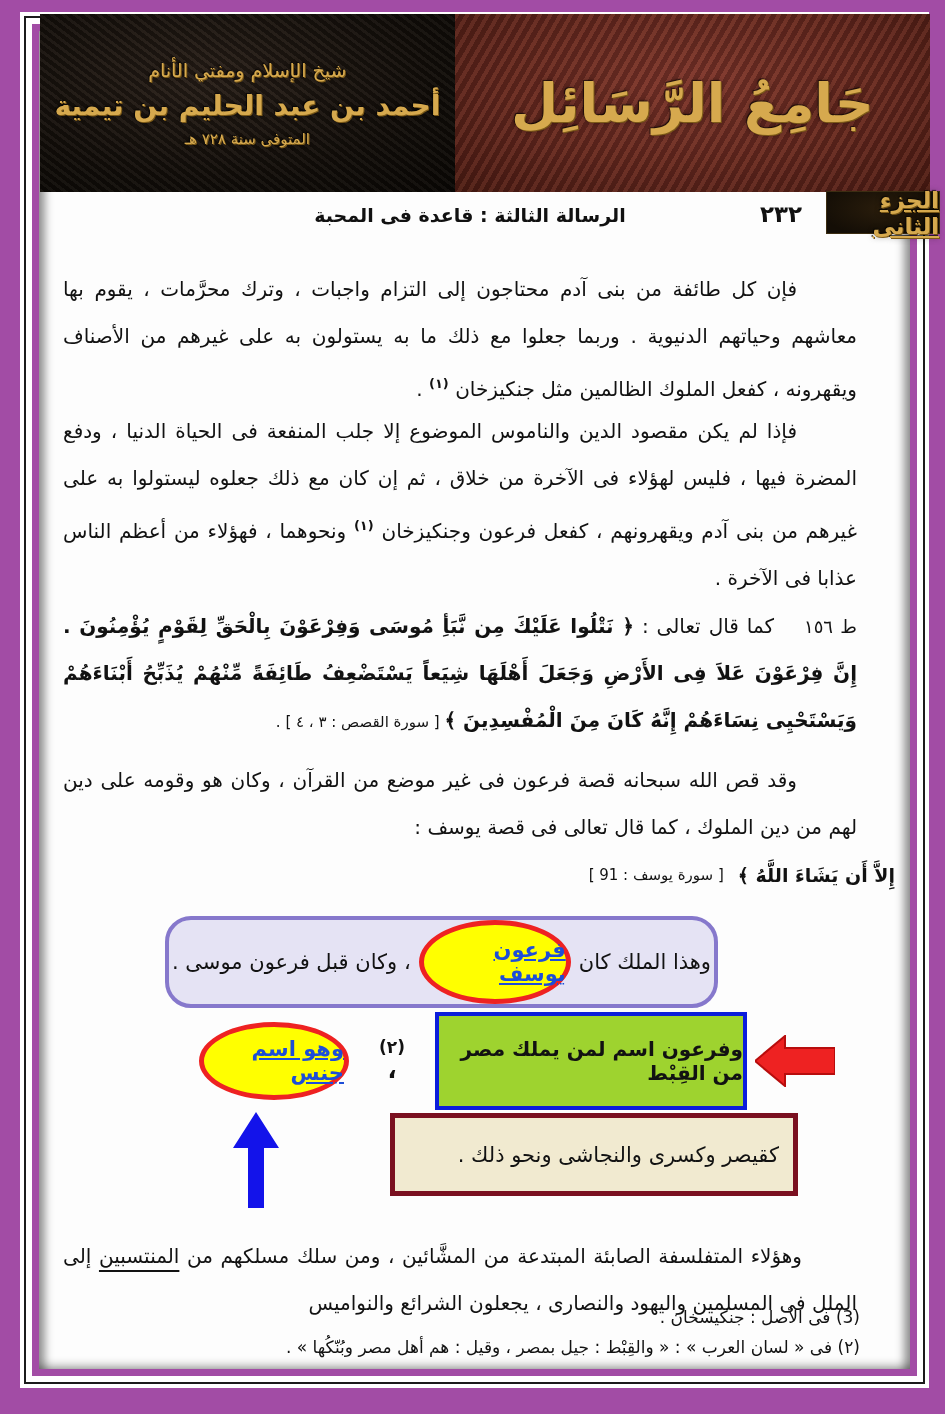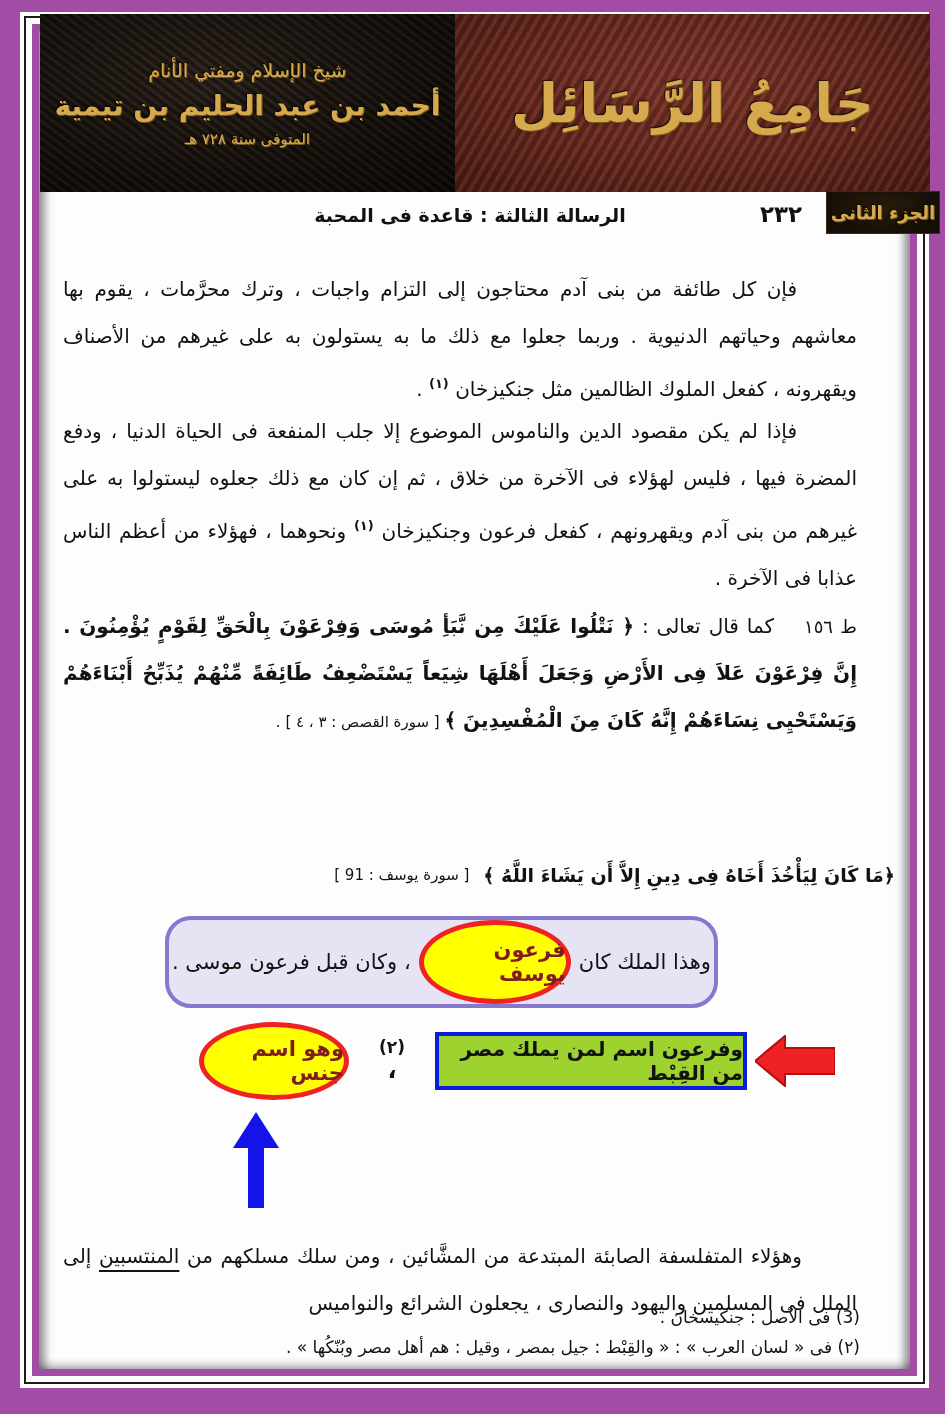--- a/index.html
+++ b/index.html
@@ -44,21 +44,21 @@
   .banner-line1 { font-size:19px; letter-spacing:1px; }
   .banner-line2 { font-size:28px; font-weight:bold; }
   .banner-line3 { font-size:15px; }
   .banner-title { font-size:54px; font-weight:bold; letter-spacing:2px; }
   
   .part-badge {
     position:absolute; left:826px; top:191px; width:112px; height:41px; z-index:4;
     background: radial-gradient(ellipse at 50% 40%, #2a1d0c 0%, #140e06 80%);
     border:1px solid #3c2d12; color:var(--gold,#d6a94e);
     display:flex; align-items:center; justify-content:center;
-    font-size:18px; font-weight:bold; direction:rtl;
+    font-size:23px; font-weight:bold; direction:rtl;text-decoration:underline;
   }
   
   .page-title {
     position:absolute; top:204px; left:250px; width:440px; z-index:2;
     text-align:center; direction:rtl; font-size:19px; font-weight:bold; color:#111;
   }
   .page-number {
     position:absolute; top:201px; left:745px; width:72px; z-index:2;
     text-align:center; font-size:23px; font-weight:bold; color:#111;
   }
@@ -90,31 +90,31 @@
   .lavender-box {
     position:absolute; left:165px; top:916px; width:553px; height:92px; z-index:2;
     background:var(--lavender_fill,#e5e3f4); border:4px solid var(--lavender_border,#8678cc);
     border-radius:26px; box-sizing:border-box;
     display:flex; direction:rtl; align-items:center; justify-content:center; gap:8px;
     font-size:21px; color:#121212;
   }
   .yellow-ellipse {
     background:var(--highlight_yellow,#ffff00); border:5px solid var(--circle_red,#ee2222);
     border-radius:50%; display:flex; align-items:center; justify-content:center;
-    font-weight:bold; box-sizing:border-box; color:#7f1d1d;
+    font-weight:bold; box-sizing:border-box; color:#1d4ed8;text-decoration:underline;
   }
   .ellipse-sm { width:152px; height:84px; font-size:21px; flex:none; }
   .ellipse-lg { width:150px; height:78px; font-size:21px; flex:none; }
   
   .anno-row {
     position:absolute; left:195px; top:1018px; width:640px; height:86px; z-index:2;
     display:flex; direction:rtl; align-items:center; gap:8px;
   }
   .green-box {
-    width:312px; height:58px; box-sizing:border-box; flex:none;
+    width:312px; height:98px; box-sizing:border-box; flex:none;
     background:var(--highlight_green,#9ed32f); border:4px solid var(--box_blue,#0b1ddb);
     display:flex; align-items:center; justify-content:center;
     font-size:20px; font-weight:bold; color:#121212;
   }
   .fn-stack {
     width:70px; flex:none; display:flex; flex-direction:column; align-items:center;
     font-weight:bold; color:#121212; line-height:1.1;
   }
   .fn-stack .top { font-size:17px; }
   .fn-stack .bottom { font-size:24px; }
@@ -163,23 +163,23 @@
 
   <div class="page-title">الرسالة الثالثة : قاعدة فى المحبة</div>
   <div class="page-number">٢٣٢</div>
 
   <p class="para indent" style="top:246px;"><span>فإن كل طائفة من بنى آدم محتاجون إلى التزام واجبات ، وترك محرَّمات ، يقوم بها معاشهم وحياتهم الدنيوية . وربما جعلوا مع ذلك ما به يستولون به على غيرهم من الأصناف ويقهرونه ، كفعل الملوك الظالمين مثل جنكيزخان </span><span class="fn-sup">(١)</span><span> .</span></p>
 
   <p class="para indent" style="top:388px;"><span>فإذا لم يكن مقصود الدين والناموس الموضوع إلا جلب المنفعة فى الحياة الدنيا ، ودفع المضرة فيها ، فليس لهؤلاء فى الآخرة من خلاق ، ثم إن كان مع ذلك جعلوه ليستولوا به على غيرهم من بنى آدم ويقهرونهم ، كفعل فرعون وجنكيزخان </span><span class="fn-sup">(١)</span><span> ونحوهما ، فهؤلاء من أعظم الناس عذابا فى الآخرة .</span></p>
 
   <p class="para" style="top:583px;"><span class="margin-mark">ط ١٥٦</span><span>كما قال تعالى : </span><span class="verse">﴿ نَتْلُوا عَلَيْكَ مِن نَّبَأِ مُوسَى وَفِرْعَوْنَ بِالْحَقِّ لِقَوْمٍ يُؤْمِنُونَ . إِنَّ فِرْعَوْنَ عَلاَ فِى الأَرْضِ وَجَعَلَ أَهْلَهَا شِيَعاً يَسْتَضْعِفُ طَائِفَةً مِّنْهُمْ يُذَبِّحُ أَبْنَاءَهُمْ وَيَسْتَحْيِى نِسَاءَهُمْ إِنَّهُ كَانَ مِنَ الْمُفْسِدِينَ ﴾</span><span class="ref"> [ سورة القصص : ٣ ، ٤ ] .</span></p>
 
+  <p class="para indent" style="top:737px;">وقد قص الله سبحانه قصة فرعون فى غير موضع من القرآن ، وكان هو وقومه على دين لهم من دين الملوك ، كما قال تعالى فى قصة يوسف :</p>
 
   <div class="p5-row">
-    <span>﴿مَا كَانَ لِيَأْخُذَ أَخَاهُ فِى دِينِ</span>
     <span>إِلاَّ أَن يَشَاءَ اللَّهُ ﴾</span>
     <span class="p5-ref">[ سورة يوسف : 91 ]</span>
   </div>
 
   <div class="lavender-box">
     <span>وهذا الملك كان</span>
     <span class="yellow-ellipse ellipse-sm">فرعون يوسف</span>
     <span>، وكان قبل فرعون موسى .</span>
   </div>
 
@@ -196,20 +196,21 @@
     </span>
     <span class="yellow-ellipse ellipse-lg">وهو اسم جنس</span>
   </div>
 
   <div class="blue-arrow-wrap">
     <svg width="46" height="96" viewBox="0 0 46 96" xmlns="http://www.w3.org/2000/svg">
       <polygon points="23,0 0,36 15,36 15,96 31,96 31,36 46,36" fill="var(--arrow_blue,#1313ea)"></polygon>
     </svg>
   </div>
 
+  <div class="tan-box">كقيصر وكسرى والنجاشى ونحو ذلك .</div>
 
   <p class="para" style="top:1213px; text-indent:55px;"><span>وهؤلاء المتفلسفة الصابئة المبتدعة من المشَّائين ، ومن سلك مسلكهم من </span><span class="underlined">المنتسبين</span><span> إلى الملل فى المسلمين واليهود والنصارى ، يجعلون الشرائع والنواميس</span></p>
 
   <div class="footnotes">
     <div>(3) فى الأصل : جنكيسخان .</div>
     <div>(٢) فى « لسان العرب » : « والقِبْط : جيل بمصر ، وقيل : هم أهل مصر وبُنّكُها » .</div>
   </div>
 
 </div>
 

